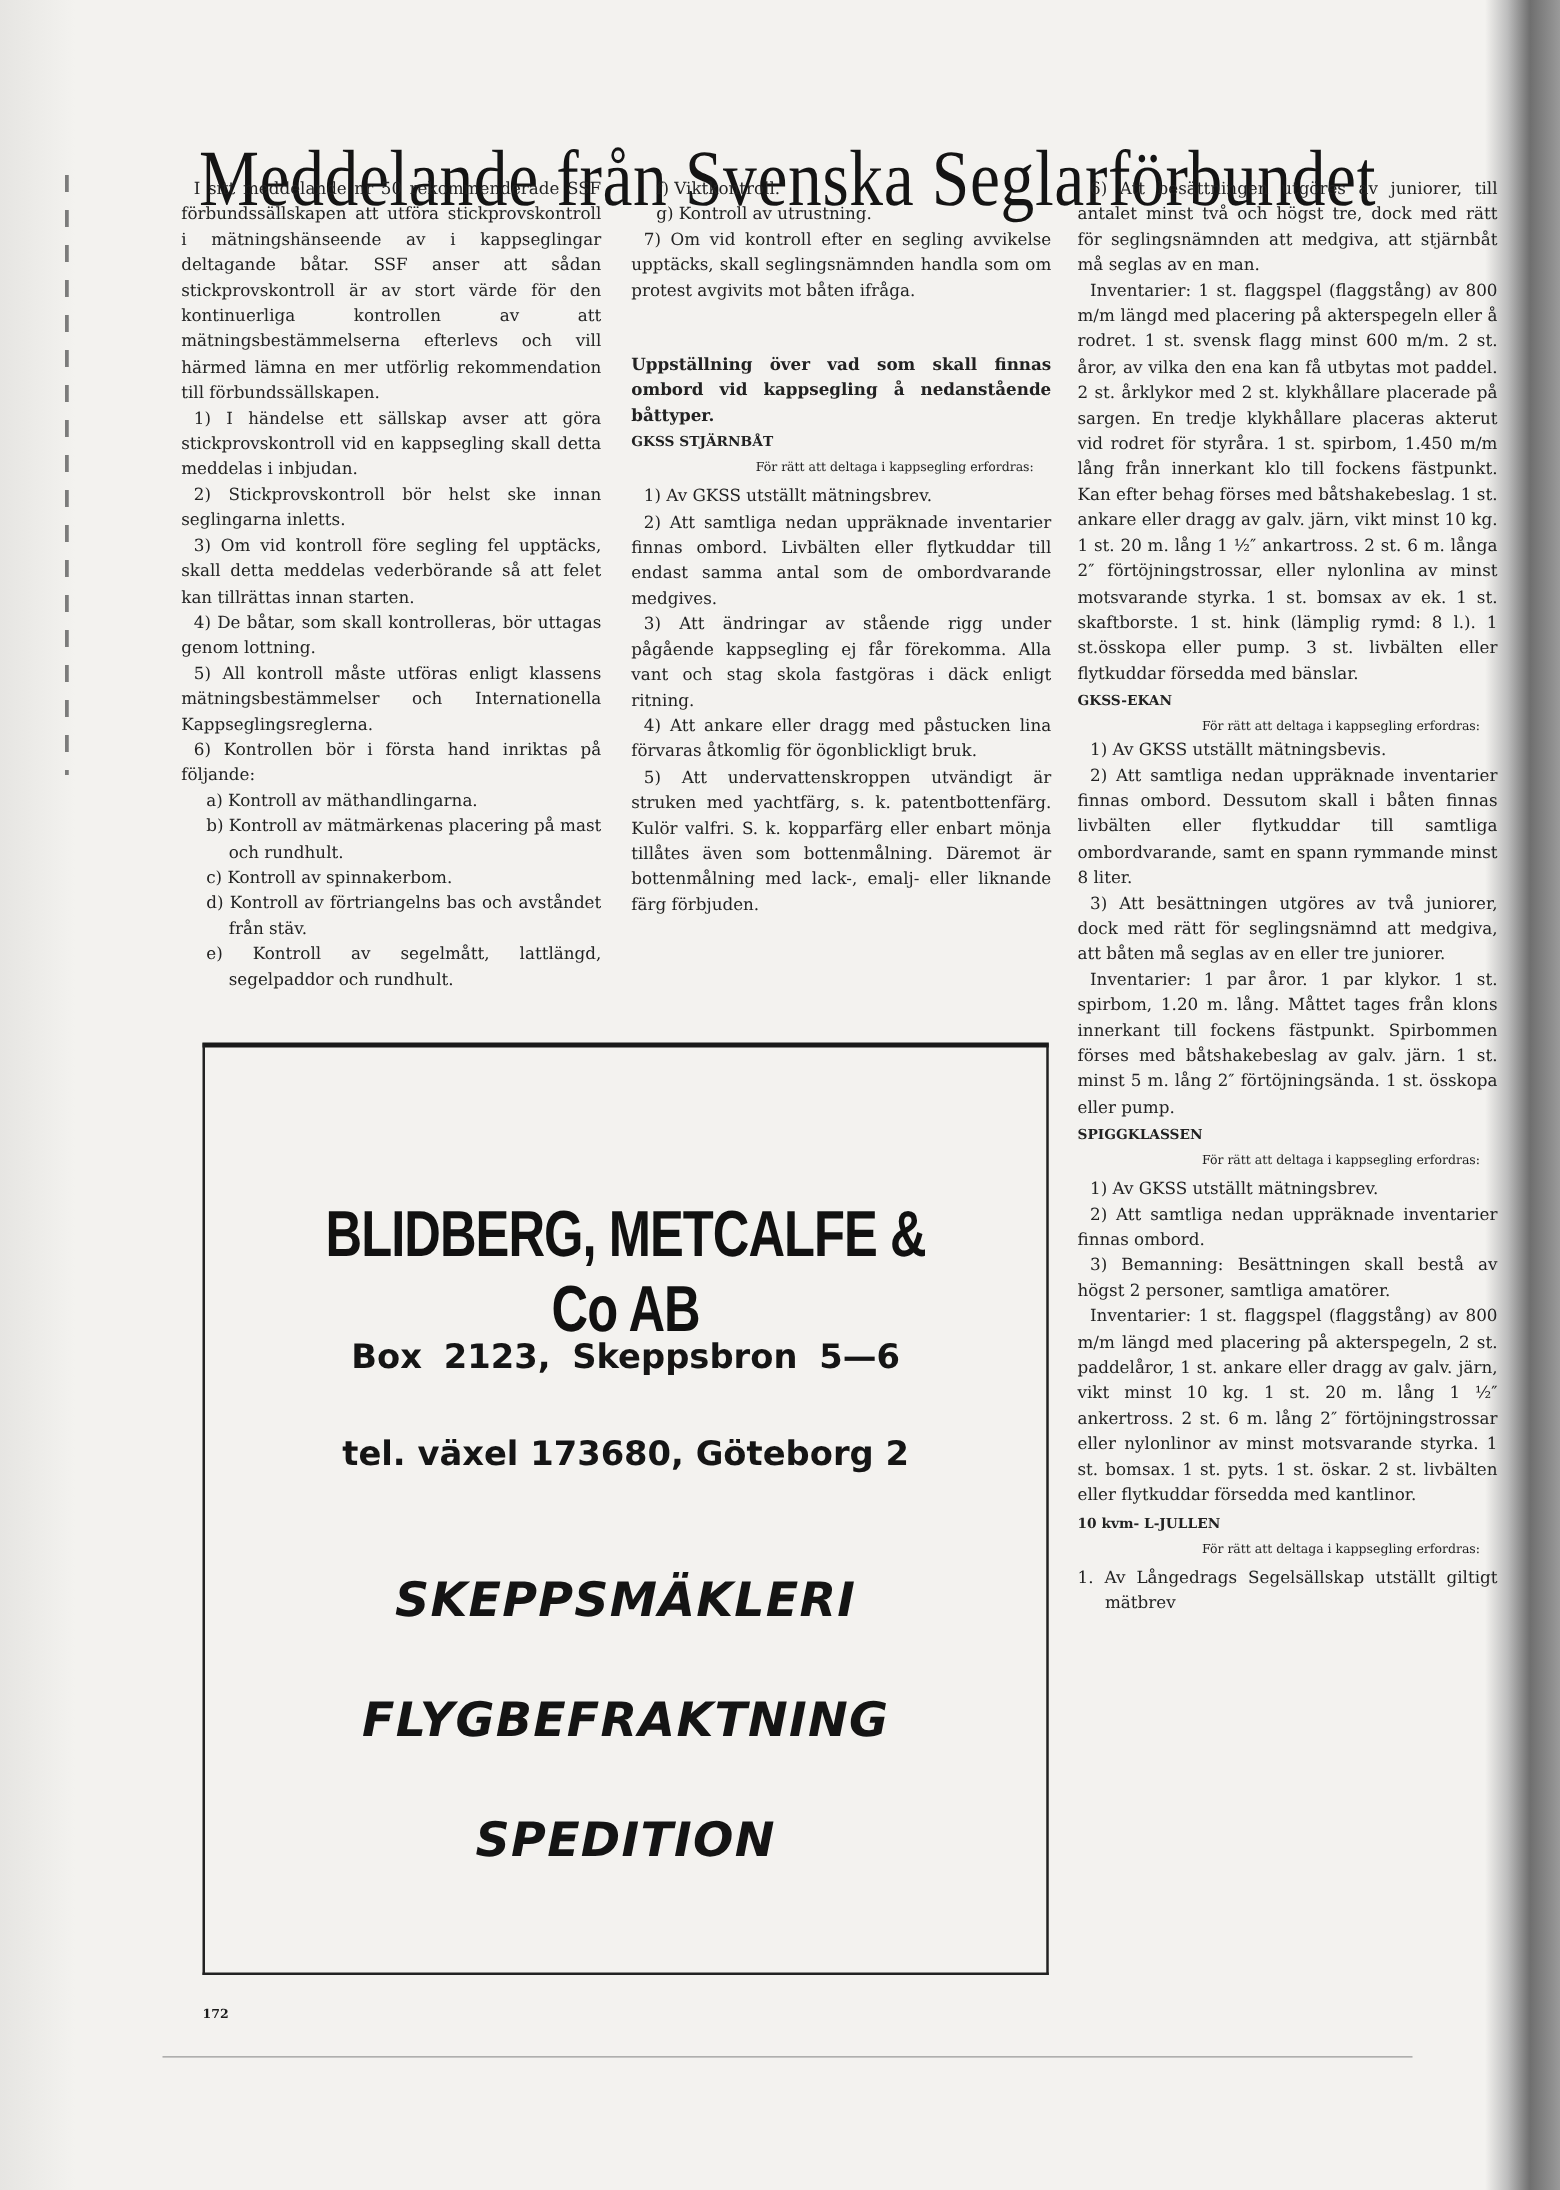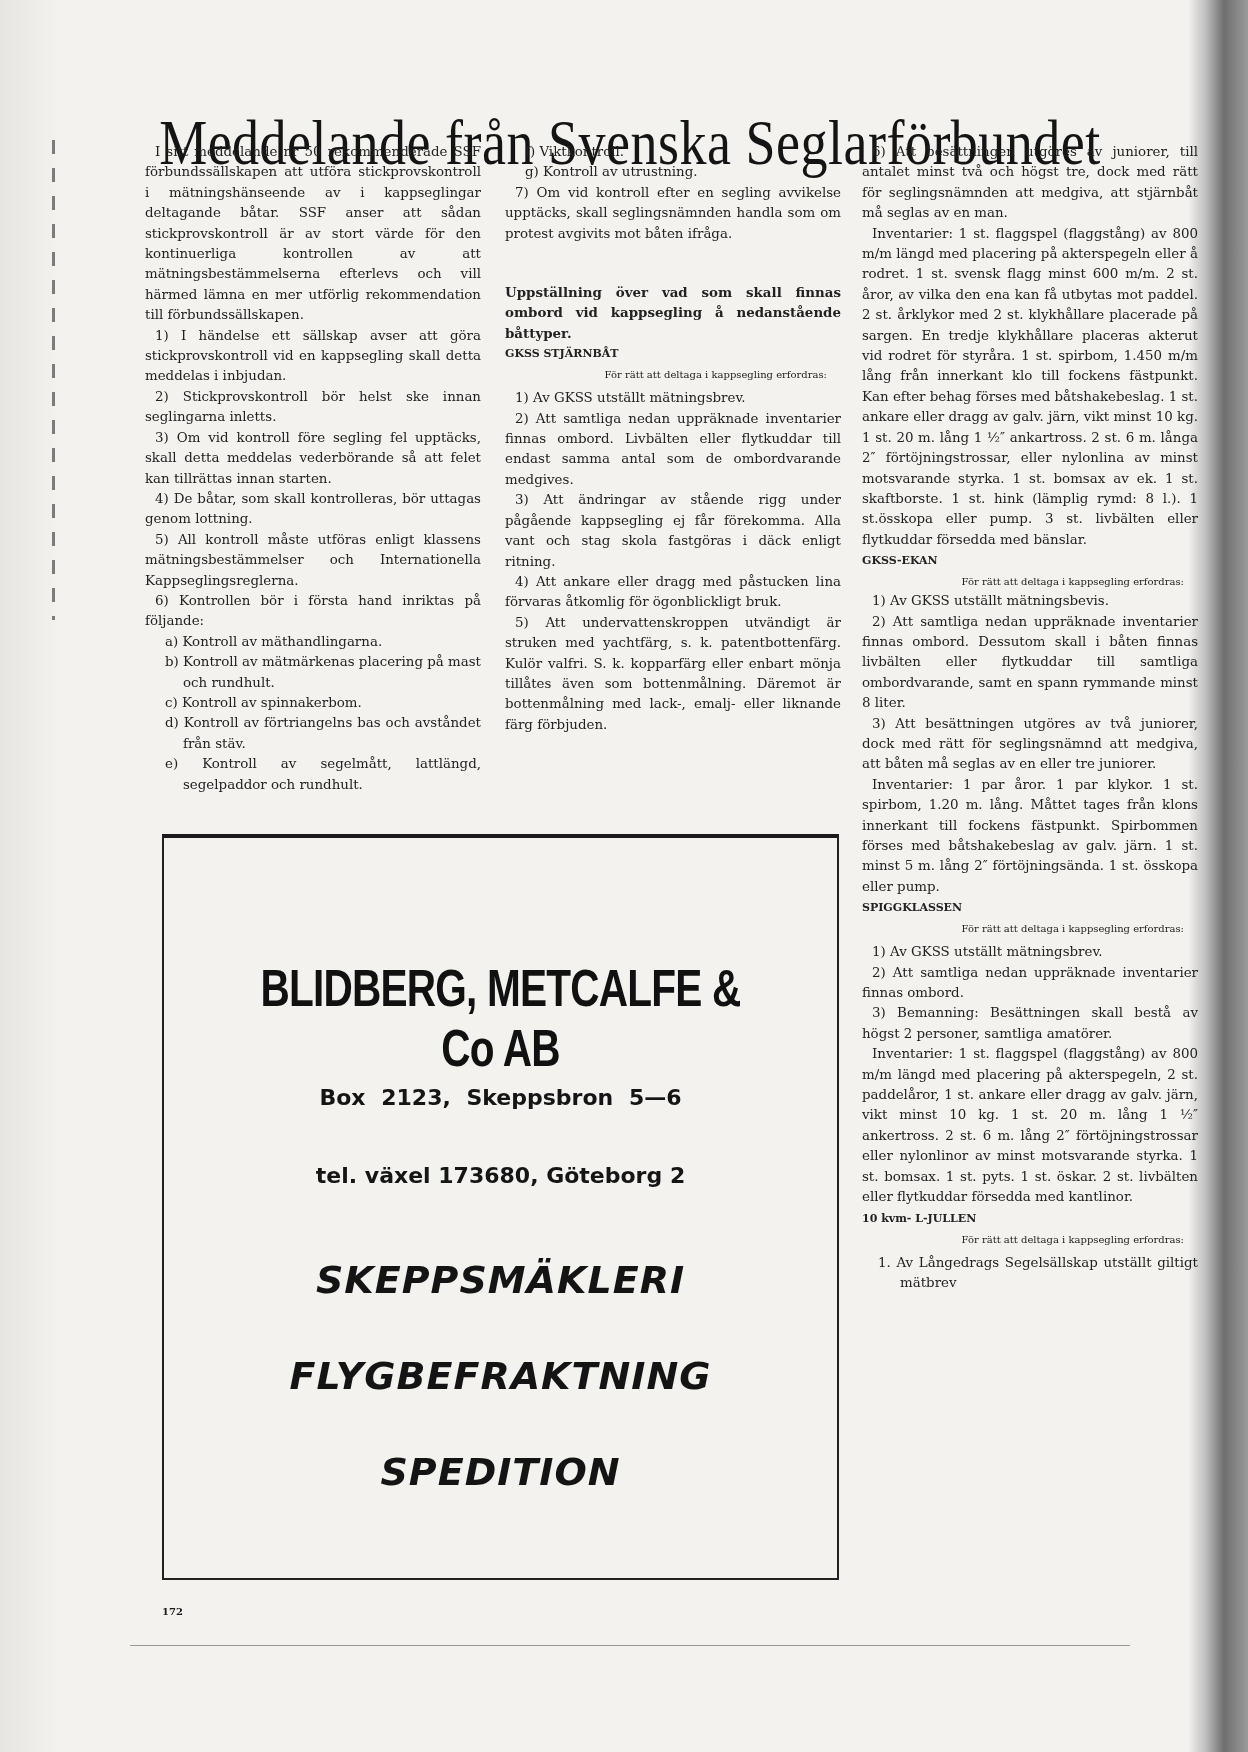--- a/index.html
+++ b/index.html
@@ -40,34 +40,34 @@
   .bold-intro { font-weight: bold; margin-top: 38px !important; text-indent: 0 !important; }
   .sec-head {
     font-weight: bold; font-size: 11px; margin-top: 32px; line-height: 22px;
     text-indent: 0 !important;
   }
   .sec-sub {
     text-align: right; font-weight: normal; font-size: 10px; line-height: 19px;
     text-indent: 0 !important; padding: 0 14px;
   }
   .lbl { font-weight: normal; }
-  .col p.numbered { padding-left: 22px; text-indent: -22px; margin-top: 4px; margin-left: 16px; }
+  .col p.numbered { padding-left: 22px; text-indent: -22px; margin-top: 4px; }
   .ad {
     position: absolute; left: 162px; top: 834px; width: 677px; height: 746px;
     border: 2px solid #222; border-top: 4px solid #1a1a1a;
     box-sizing: border-box; text-align: center;
   }
   .ad-company {
     position: absolute; left: 0; right: 0; top: 120px;
     font-family: "Liberation Sans", sans-serif; font-weight: 900; font-size: 52px;
     letter-spacing: -1px; transform: scaleX(0.78); color: #111;
   }
   .ad-line {
     position: absolute; left: 0; right: 0;
-    font-family: "DejaVu Sans", sans-serif; font-weight: bold; font-size: 22px; color: #151515; margin-top: 15px;
+    font-family: "DejaVu Sans", sans-serif; font-weight: bold; font-size: 27px; color: #151515;
   }
   .ad-addr { top: 232px; word-spacing: 8px; }
   .ad-tel { top: 310px; }
   .ad-big {
     position: absolute; left: 0; right: 0;
     font-family: "DejaVu Sans", sans-serif; font-weight: bold; font-style: italic;
     font-size: 38px; letter-spacing: 1px; color: #141414;
   }
   .ad-b1 { top: 420px; }
   .ad-b2 { top: 516px; }

